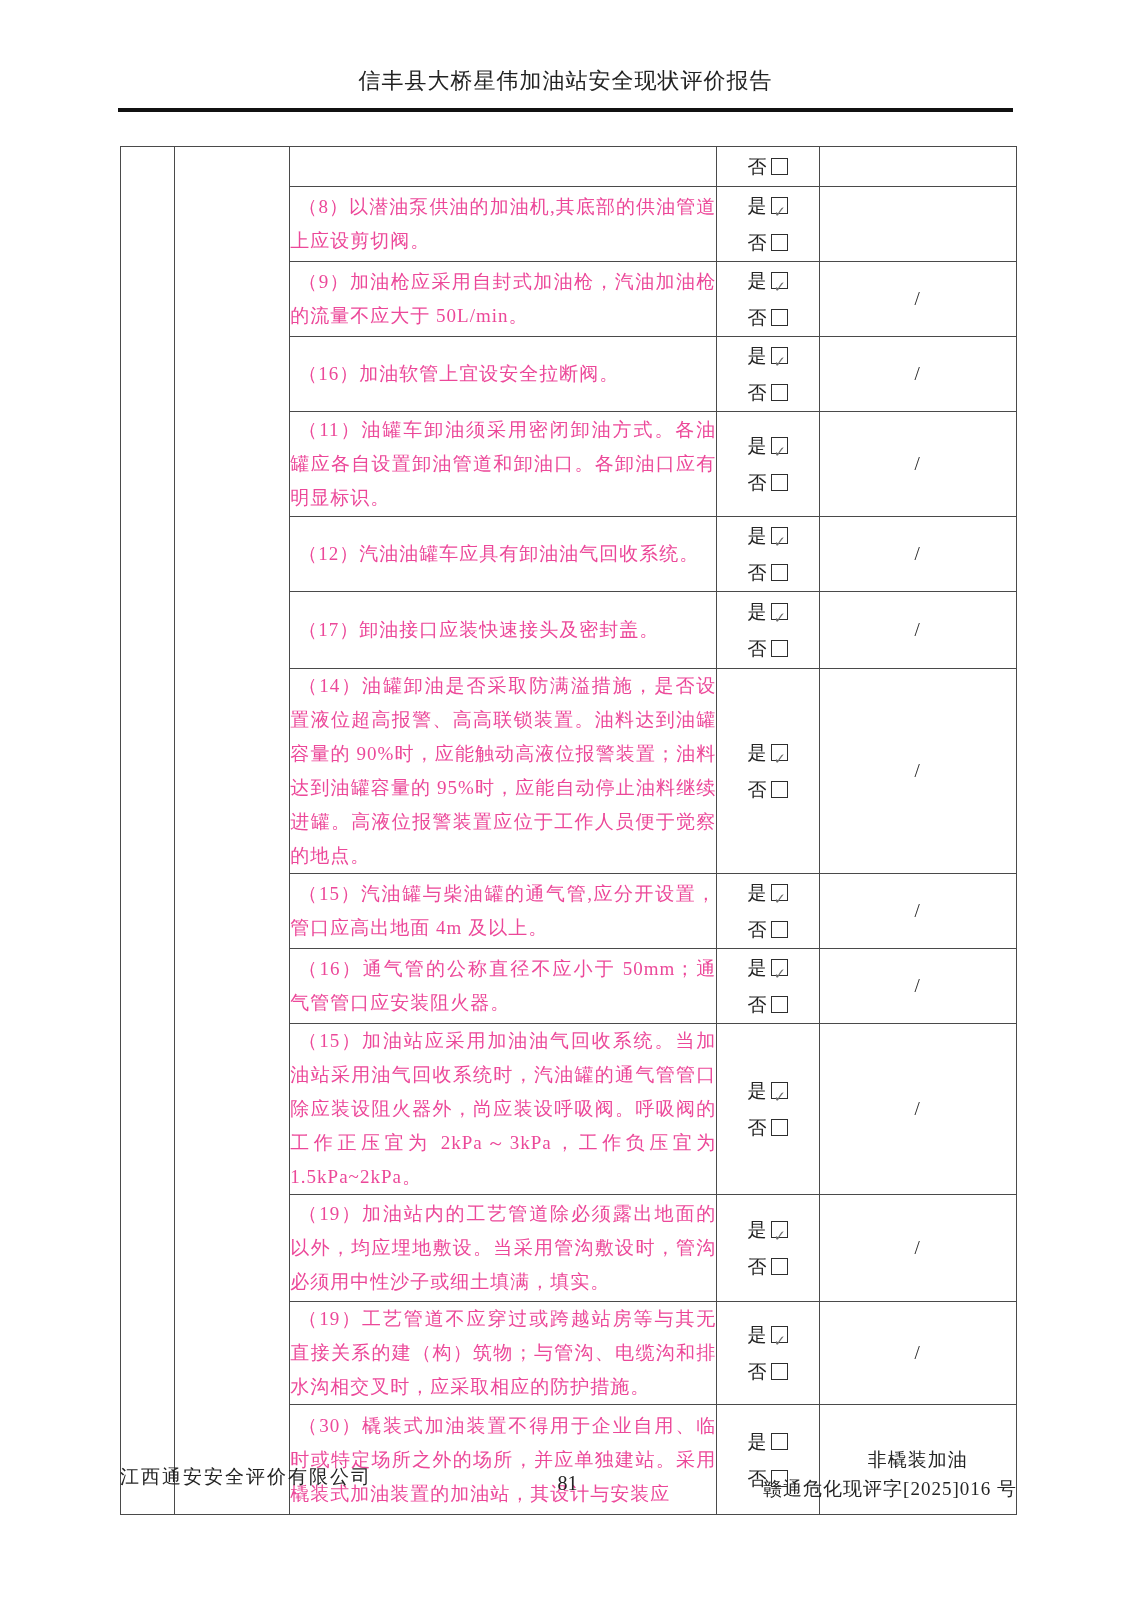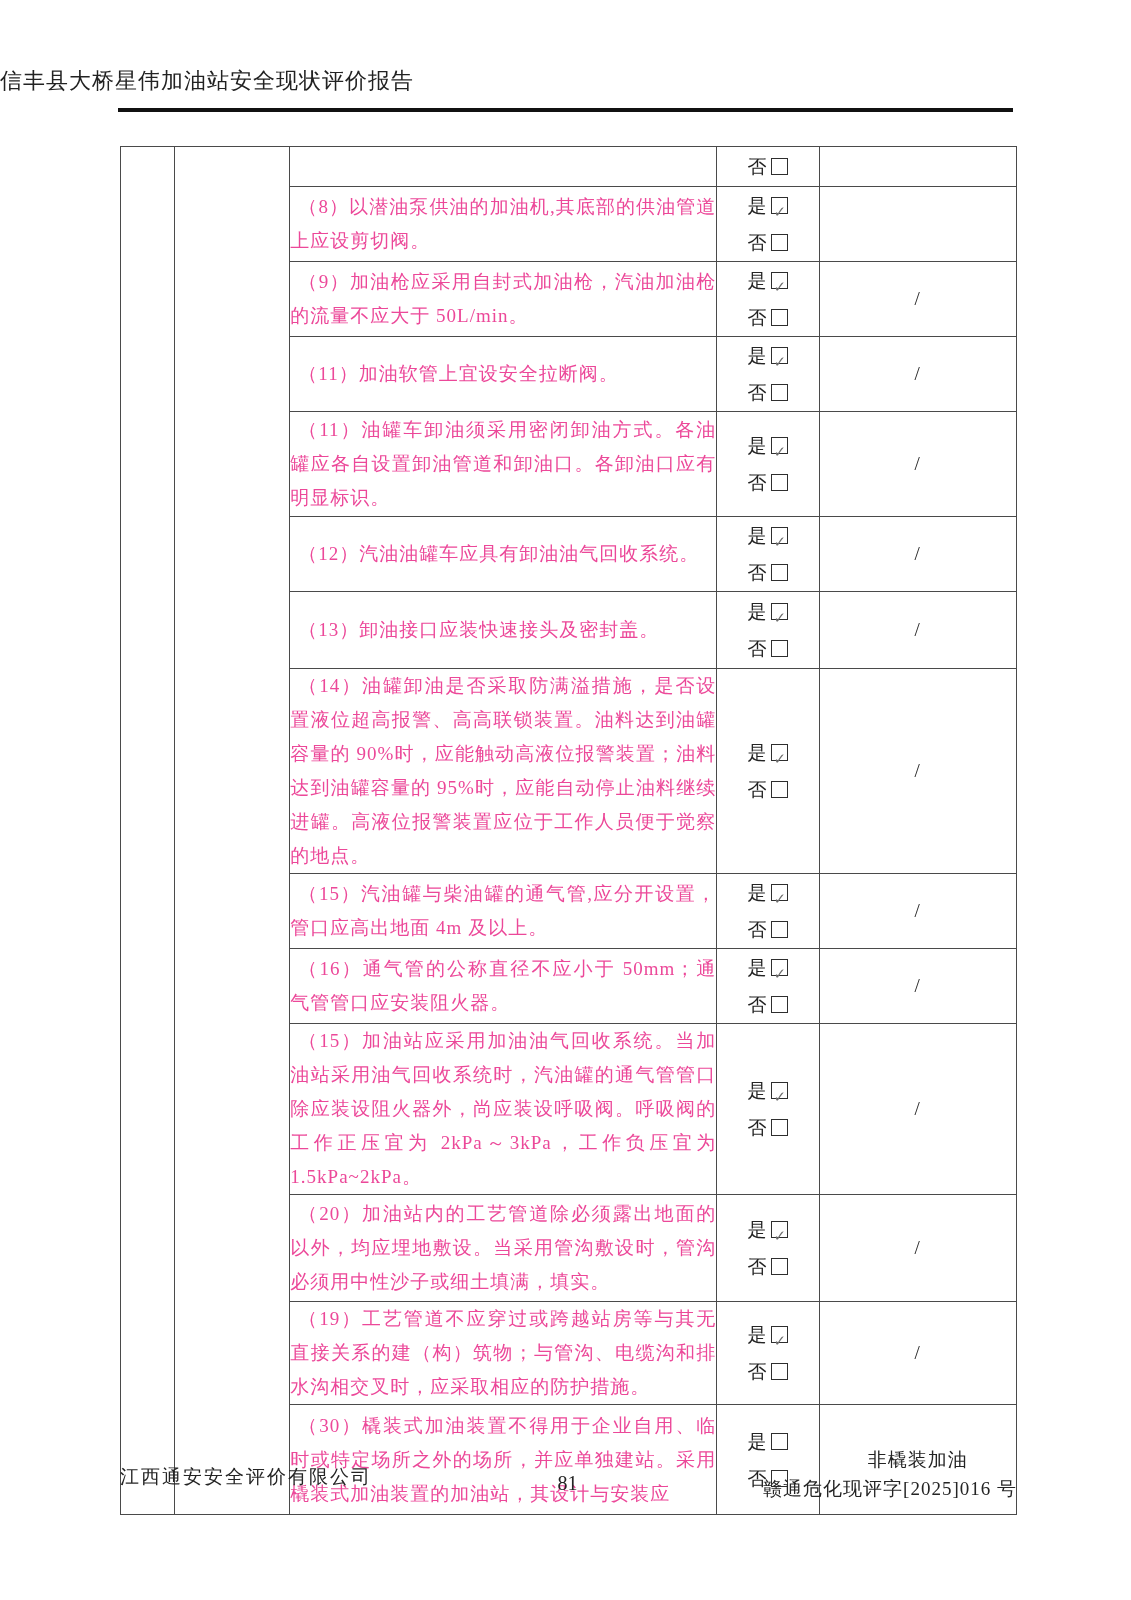--- a/index.html
+++ b/index.html
@@ -6,21 +6,21 @@
   .page {
     position:relative;
     width:1131px; height:1600px;
     background:#ffffff;
     font-family:"Liberation Serif","DejaVu Serif",serif;
     color:#1c1c1c;
     overflow:hidden;
   }
   .doc-title {
     position:absolute; top:66px; left:0; width:1131px;
-    text-align:left;
+    text-align:center;
     font-size:22px; letter-spacing:1px;
     color:#222;
   }
   .header-rule {
     position:absolute; top:108px; left:118px;
     width:895px; height:4px;
     background:#111;
   }
   table.checklist {
     position:absolute; top:146px; left:120px;
@@ -132,21 +132,21 @@
           </td>
       <td class="yn">
         <div class="yn-line"><span>是</span><span class="cb checked"></span></div>
         <div class="yn-line"><span>否</span><span class="cb"></span></div>
       </td>
       <td class="remark"><span>/</span></td>
     </tr>
 
     <tr style="height:69px">
       <td class="crit">
-            <div>（11）加油软管上宜设安全拉断阀。</div>
+            <div>（16）加油软管上宜设安全拉断阀。</div>
           </td>
       <td class="yn">
         <div class="yn-line"><span>是</span><span class="cb checked"></span></div>
         <div class="yn-line"><span>否</span><span class="cb"></span></div>
       </td>
       <td class="remark"><span>/</span></td>
     </tr>
 
     <tr style="height:105px">
       <td class="crit">
@@ -165,21 +165,21 @@
           </td>
       <td class="yn">
         <div class="yn-line"><span>是</span><span class="cb checked"></span></div>
         <div class="yn-line"><span>否</span><span class="cb"></span></div>
       </td>
       <td class="remark"><span>/</span></td>
     </tr>
 
     <tr style="height:77px">
       <td class="crit">
-            <div>（13）卸油接口应装快速接头及密封盖。</div>
+            <div>（17）卸油接口应装快速接头及密封盖。</div>
           </td>
       <td class="yn">
         <div class="yn-line"><span>是</span><span class="cb checked"></span></div>
         <div class="yn-line"><span>否</span><span class="cb"></span></div>
       </td>
       <td class="remark"><span>/</span></td>
     </tr>
 
     <tr style="height:203px">
       <td class="crit">
@@ -220,21 +220,21 @@
           </td>
       <td class="yn">
         <div class="yn-line"><span>是</span><span class="cb checked"></span></div>
         <div class="yn-line"><span>否</span><span class="cb"></span></div>
       </td>
       <td class="remark"><span>/</span></td>
     </tr>
 
     <tr style="height:107px">
       <td class="crit">
-            <div>（20）加油站内的工艺管道除必须露出地面的以外，均应埋地敷设。当采用管沟敷设时，管沟必须用中性沙子或细土填满，填实。</div>
+            <div>（19）加油站内的工艺管道除必须露出地面的以外，均应埋地敷设。当采用管沟敷设时，管沟必须用中性沙子或细土填满，填实。</div>
           </td>
       <td class="yn">
         <div class="yn-line"><span>是</span><span class="cb checked"></span></div>
         <div class="yn-line"><span>否</span><span class="cb"></span></div>
       </td>
       <td class="remark"><span>/</span></td>
     </tr>
 
     <tr style="height:102px">
       <td class="crit">

